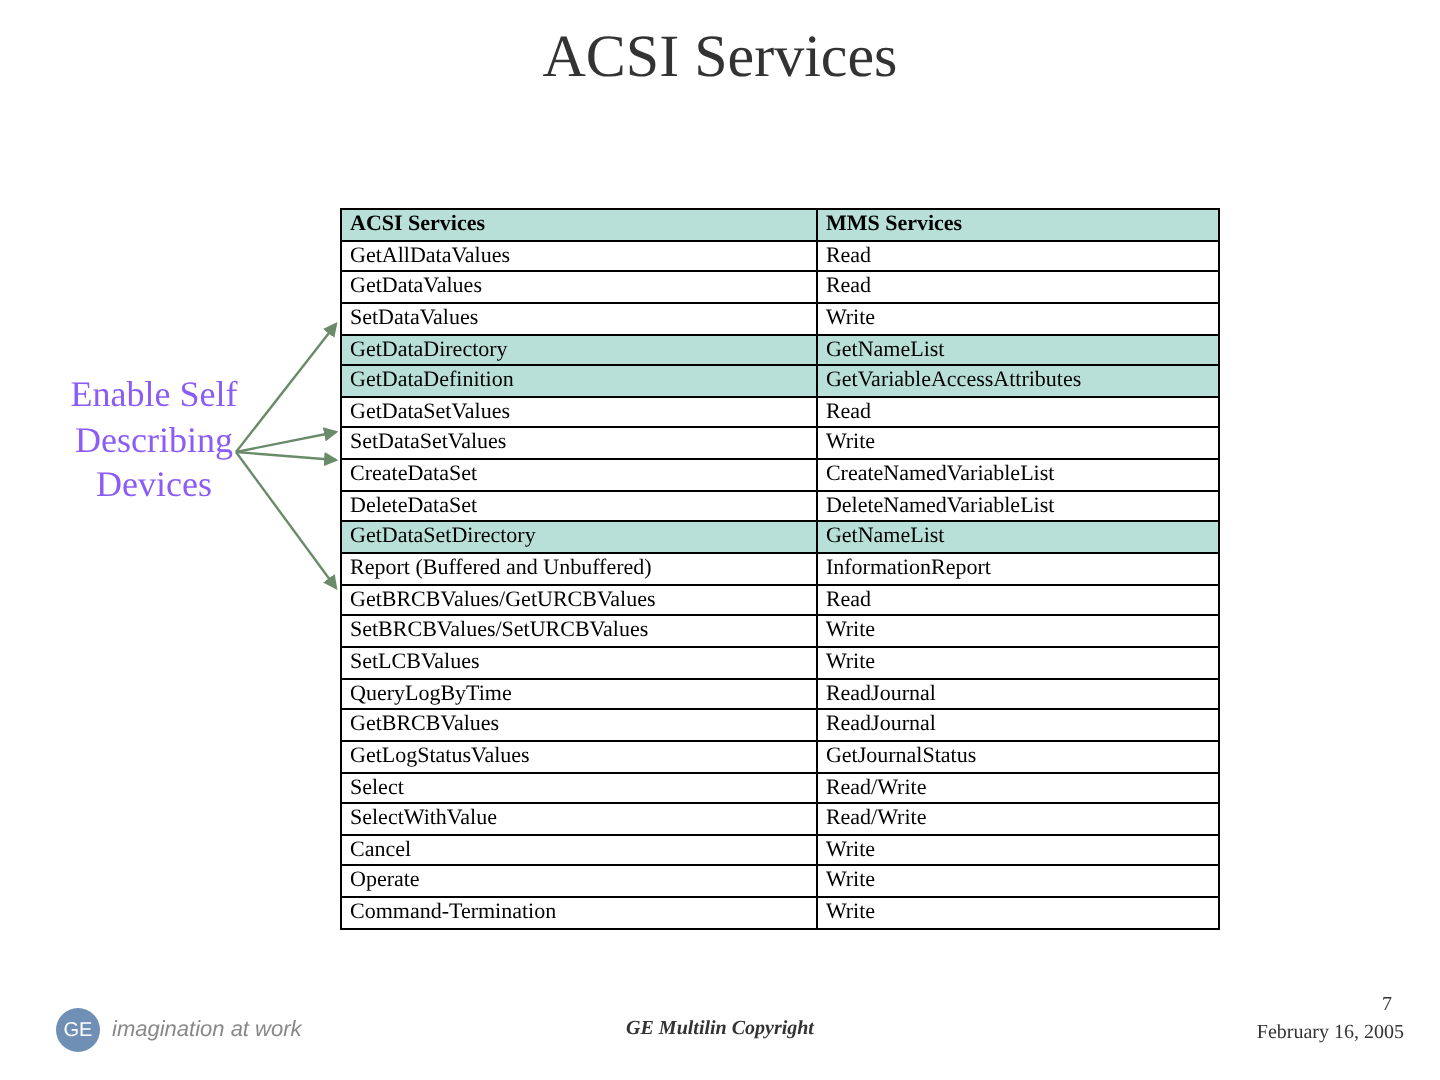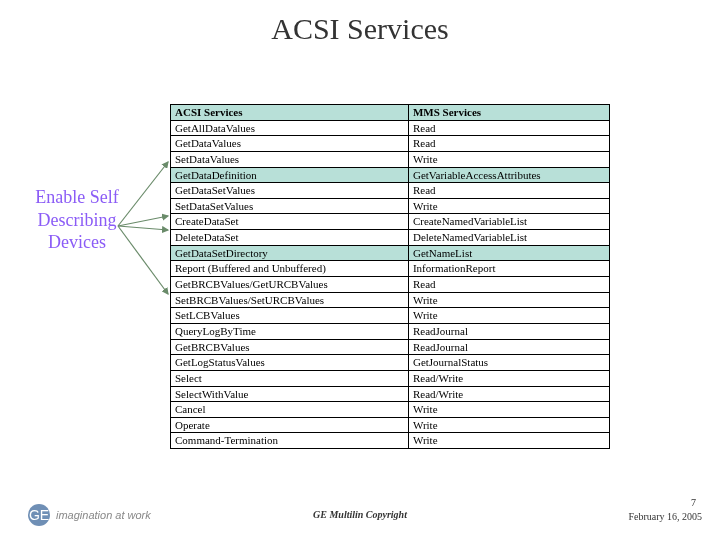--- a/index.html
+++ b/index.html
@@ -83,21 +83,21 @@
   }
   .ge-badge {
     width: 22px;
     height: 22px;
     border-radius: 50%;
     background: #6f8fb5;
     color: #fff;
     display: flex;
     align-items: center;
     justify-content: center;
-    font-size: 14px;
+    font-size: 10px;
     font-style: normal;
   }
   .copyright {
     position: absolute;
     left: 50%;
     transform: translateX(-50%);
     bottom: 10px;
     font-size: 10px;
     font-style: italic;
     font-weight: bold;
@@ -154,20 +154,24 @@
         </tr>
         <tr>
           <td>GetDataValues</td>
           <td>Read</td>
         </tr>
         <tr>
           <td>SetDataValues</td>
           <td>Write</td>
         </tr>
         <tr class="hl">
+          <td>GetDataDirectory</td>
+          <td>GetNameList</td>
+        </tr>
+        <tr class="hl">
           <td>GetDataDefinition</td>
           <td>GetVariableAccessAttributes</td>
         </tr>
         <tr>
           <td>GetDataSetValues</td>
           <td>Read</td>
         </tr>
         <tr>
           <td>SetDataSetValues</td>
           <td>Write</td>

